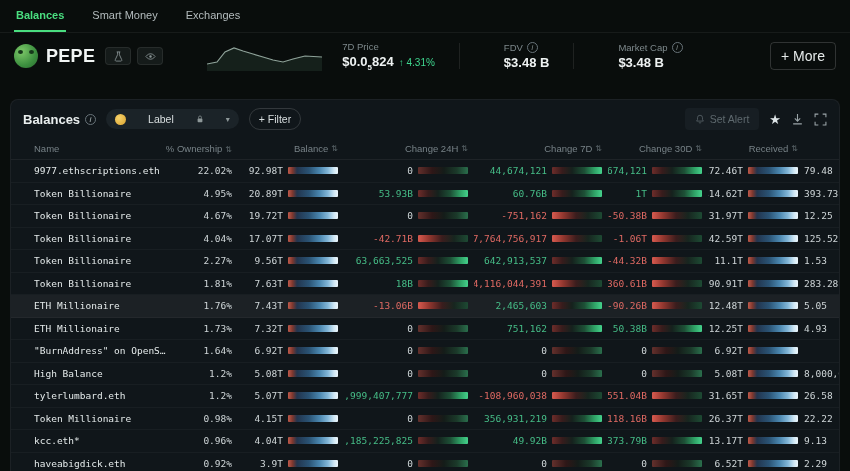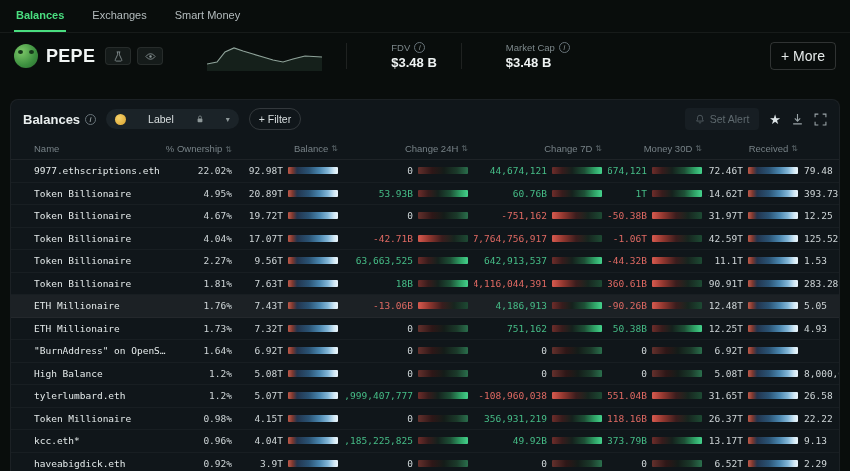--- a/index.html
+++ b/index.html
@@ -88,22 +88,22 @@
   .bar-chg.b-neg{background:linear-gradient(90deg,#d85a4f 0%,#93372f 22%,#3b1d1d 48%,
            #17251f 72%,#1d4a33 100%);}
   .bar-chg.b-neu{background:linear-gradient(90deg,#64302c 0%,#2e1717 28%,#141c19 52%,
            #1b3a2a 78%,#2a6f4c 100%);}
 </style>
 </head>
 <body>
 
 <nav class="topnav">
   <div class="tab active">Balances</div>
+  <div class="tab">Smart Money</div>
   <div class="tab">Exchanges</div>
-  <div class="tab">Smart Money</div>
 </nav>
 
 <header class="token-header">
   <div class="logo"></div>
   <div class="tname">PEPE</div>
   <button class="mini">
     <svg viewBox="0 0 12 12">
       <path d="M4 1h4M5 1v3L2.5 9.5A1 1 0 0 0 3.4 11h5.2a1 1 0 0 0 .9-1.5L7 4V1" fill="none" stroke="currentColor" stroke-width="0.9"></path>
     </svg>
   </button>
@@ -111,20 +111,24 @@
     <svg viewBox="0 0 12 12">
       <path d="M1 6s2-3 5-3 5 3 5 3-2 3-5 3-5-3-5-3z" fill="none" stroke="currentColor" stroke-width="0.9"></path>
       <circle cx="6" cy="6" r="1.3" fill="currentColor"></circle>
     </svg>
   </button>
   <div class="spark">
     <svg width="115" height="30" viewBox="0 0 115 30">
       <path d="M0 23 L10 21 L18 11 L27 7 L36 10 L46 13 L56 16 L66 19 L76 21 L86 18 L98 15 L115 16 V30 H0 Z" fill="rgba(110,160,135,0.13)"></path>
       <path d="M0 23 L10 21 L18 11 L27 7 L36 10 L46 13 L56 16 L66 19 L76 21 L86 18 L98 15 L115 16" fill="none" stroke="#8fa39a" stroke-width="1.2"></path>
     </svg>
+  </div>
+  <div class="stat">
+    <div class="slabel">7D Price</div>
+    <div class="sval"><span>$0.0</span><sub>5</sub><span>824</span><span class="chg">↑ 4.31%</span></div>
   </div>
   <div class="vdiv"></div>
   <div class="stat">
     <div class="slabel">
         <span>FDV</span>
         <span class="info">i</span>
       </div>
     <div class="sval">$3.48 B</div>
   </div>
   <div class="vdiv"></div>
@@ -191,21 +195,21 @@
       </div>
       <div class="hcell c-c24">
         <span>Change 24H</span>
         <span class="sort">⇅</span>
       </div>
       <div class="hcell c-c7">
         <span>Change 7D</span>
         <span class="sort">⇅</span>
       </div>
       <div class="hcell c-c30">
-        <span>Money 30D</span>
+        <span>Change 30D</span>
         <span class="sort">⇅</span>
       </div>
       <div class="hcell c-recv">
         <span>Received</span>
         <span class="sort">⇅</span>
       </div>
       <div class="hcell c-last">
         <span></span>
       </div>
     </div>
@@ -405,21 +409,21 @@
         </div>
         <div class="cell c-bal">
           <span class="val">7.43T</span>
           <span class="bar bar-bal"></span>
         </div>
         <div class="cell c-c24">
           <span class="val neg">-13.06B</span>
           <span class="bar bar-chg b-neg"></span>
         </div>
         <div class="cell c-c7">
-          <span class="val pos">4,186,913</span>
+          <span class="val pos">2,465,603</span>
           <span class="bar bar-chg b-pos"></span>
         </div>
         <div class="cell c-c30">
           <span class="val neg">-90.26B</span>
           <span class="bar bar-chg b-neg"></span>
         </div>
         <div class="cell c-recv">
           <span class="val">12.48T</span>
           <span class="bar bar-bal"></span>
         </div>

